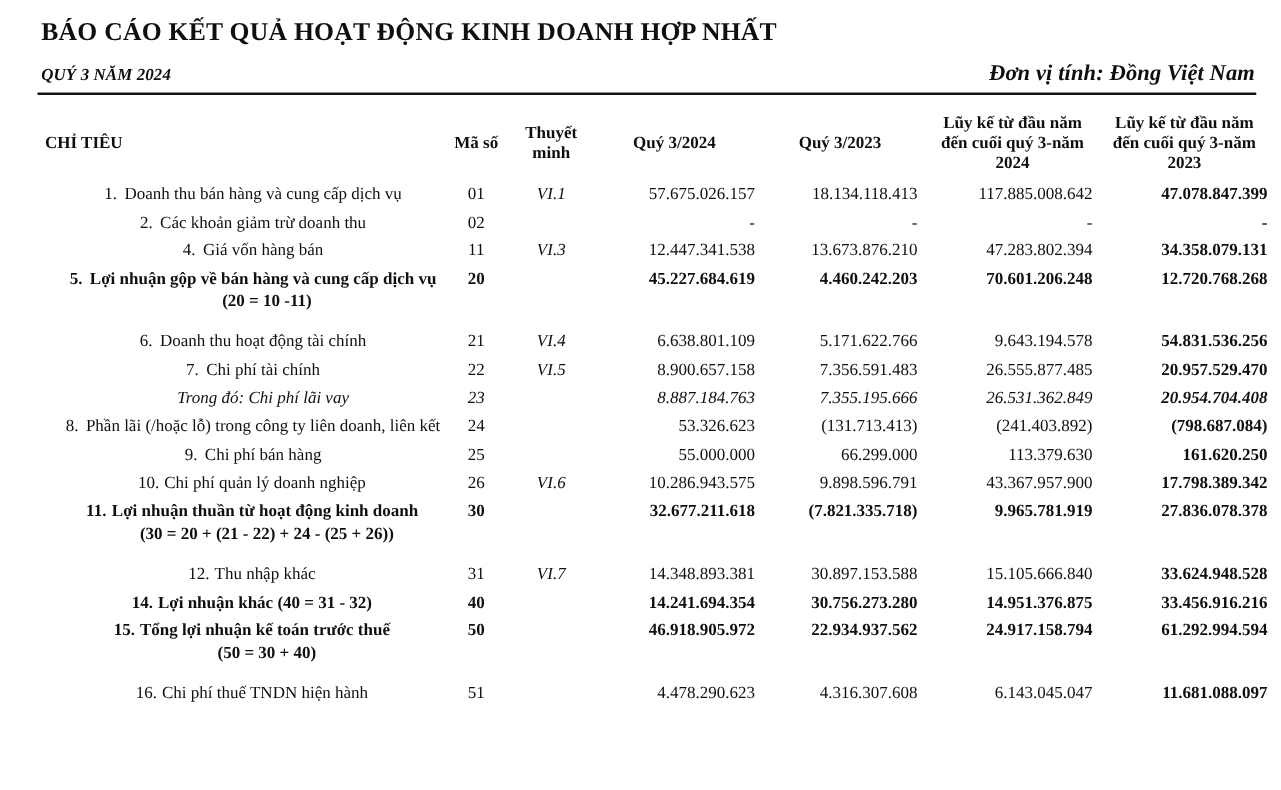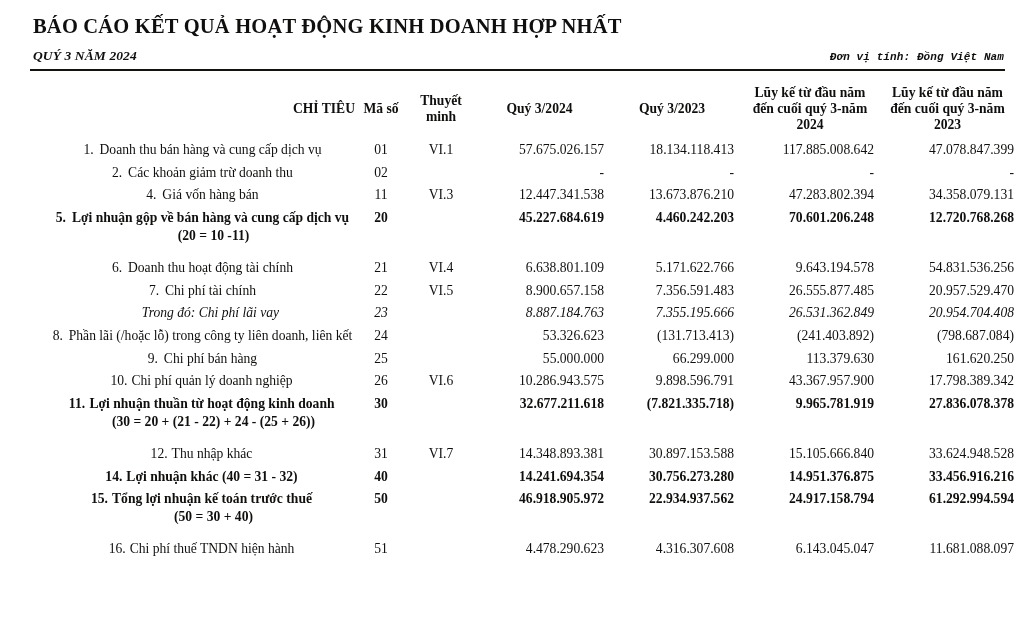--- a/index.html
+++ b/index.html
@@ -40,25 +40,24 @@
     justify-content: space-between;
     padding: 9px 1px 0 13px;
   }
   .subtitle-left {
     font-size: 13.5px;
     font-style: italic;
     font-weight: bold;
     letter-spacing: 0.1px;
   }
   .subtitle-right {
-    font-size: 11px;
+    font-size: 18px;
     font-style: italic;
     font-weight: bold;
     letter-spacing: 0.1px;
-    font-family: Liberation Mono, monospace;
   }
   .rule {
     margin: 5px 0 0 10px;
     width: 975px;
     height: 0;
     border-top: 2.4px solid #15130f;
   }
 
   
   table.fin {
@@ -77,48 +76,50 @@
   table.fin col.c-y23   { width: 135px; }
 
   thead th {
     font-size: 13.6px;
     font-weight: bold;
     vertical-align: middle;
     padding: 0 0 6px 0;
     line-height: 1.18;
     text-align: center;
   }
-  thead th.h-label { text-align: right; padding-left: 6px; }
+  thead th.h-label { text-align: left; padding-left: 6px; }
   thead th.h-money { padding-right: 6px; }
   thead th.h-wrap  { padding-right: 4px; padding-left: 4px; }
 
   tbody td {
     font-size: 13.6px;
     line-height: 1.0;
     padding: 4.5px 0 4.5px 0;
     vertical-align: top;
     white-space: nowrap;
   }
   td.label {
     padding-left: 14px;
     white-space: nowrap;
     text-align: center;
   }
   td.code {
     text-align: center;
   }
   td.note {
     text-align: center;
+    font-style: italic;
   }
   td.money {
     text-align: right;
     padding-right: 6px;
   }
   td.money.last {
     padding-right: 1px;
+    font-weight: bold;
   }
 
   tr.bold td { font-weight: bold; }
   tr.italic td { font-style: italic; }
 
   
   tr.gap td { padding: 0; height: 11px; line-height: 0; font-size: 0; }
 
   
   tr.cont td { padding-top: 0px; padding-bottom: 3px; }

